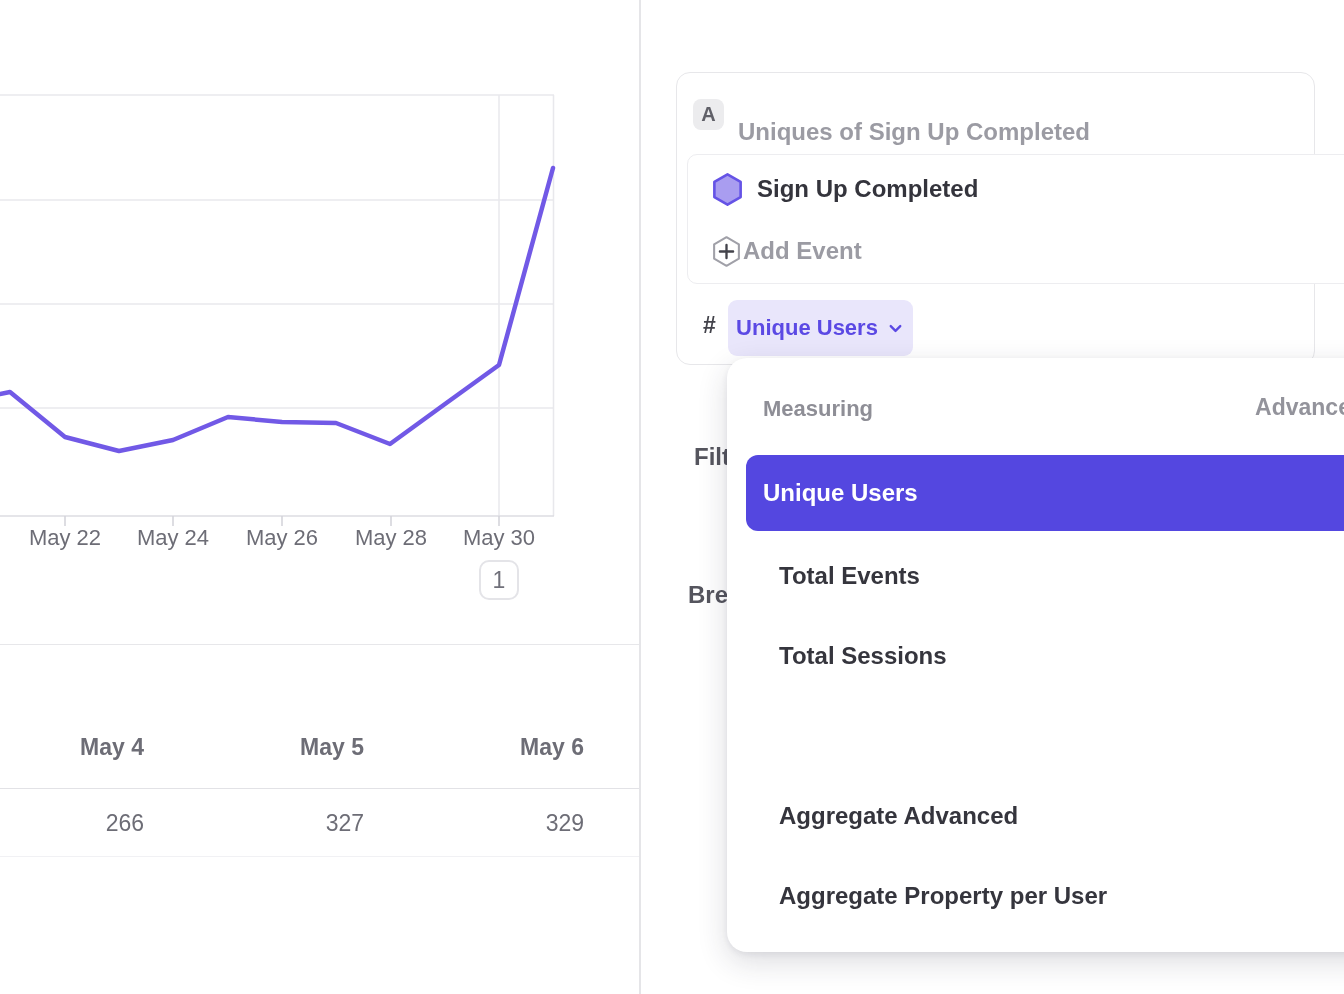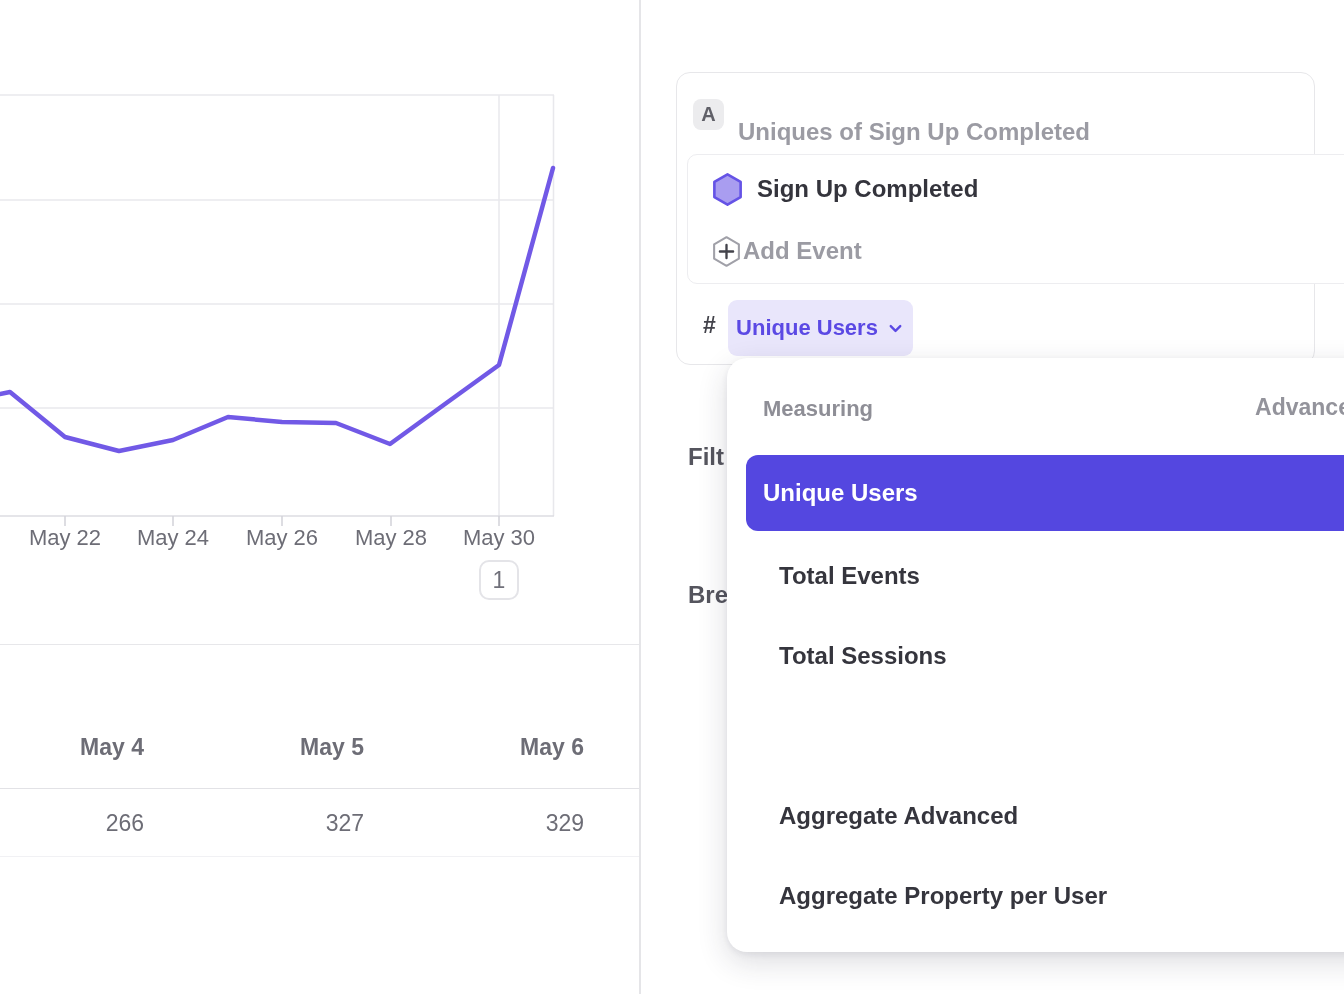--- a/index.html
+++ b/index.html
@@ -41,21 +41,21 @@
   .event-label{margin-left:12px;font-size:24px;font-weight:600;color:#34343c;}
   .add-label{font-size:24px;font-weight:600;color:#9b9ba3;}
   #metric-prefix{position:absolute;left:26px;top:239px;font-size:23px;font-weight:700;color:#43434b;}
   #metric-chip{position:absolute;left:51px;top:227px;width:185px;height:56px;border-radius:9px;
     background:#e9e6fb;display:flex;align-items:center;justify-content:center;gap:8px;cursor:pointer;}
   #metric-chip .chip-label{font-size:22px;font-weight:700;color:#5b49e4;}
   #metric-chip svg{color:#5b49e4;}
 
   
   .section-label{position:absolute;left:688px;font-size:24px;font-weight:700;color:#55555e;}
-  #filter-label{top:443px;}
+  #filter-label{top:443px;margin-left:6px;}
   #breakdown-label{top:581px;}
 
   
   #measuring-menu{position:absolute;left:727px;top:358px;width:692px;height:594px;background:#fff;
     border-radius:20px;box-shadow:0 10px 30px rgba(35,35,60,0.16), 0 2px 6px rgba(35,35,60,0.07);z-index:10;box-sizing:border-box;}
   #menu-header{position:absolute;left:0;top:0;width:100%;height:97px;}
   #menu-header-label{position:absolute;left:36px;top:38px;font-size:22px;font-weight:600;color:#8e8e96;}
   #menu-mode{position:absolute;right:16px;top:36px;display:flex;gap:16px;cursor:pointer;color:#93939b;}
   #menu-mode .mode-label{font-size:23px;font-weight:600;color:#93939b;}
   #menu-items{position:absolute;left:0;top:97px;width:100%;}

